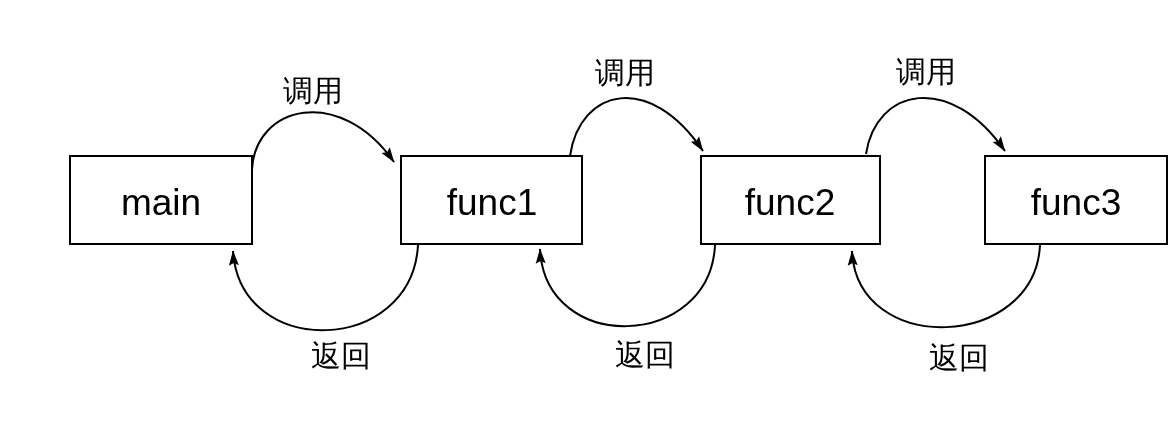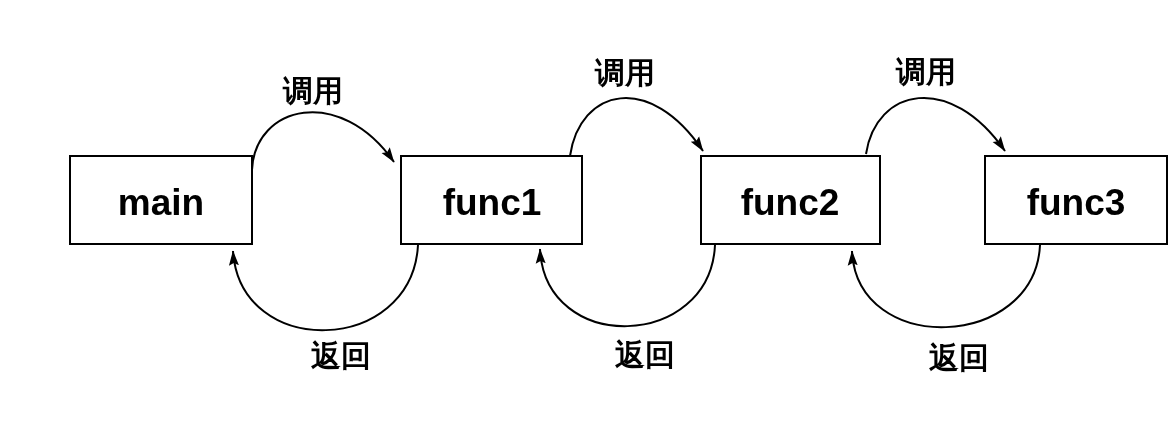--- a/index.html
+++ b/index.html
@@ -6,21 +6,20 @@
     margin: 0;
     padding: 0;
     background: #ffffff;
   }
   .canvas {
     width: 1175px;
     height: 430px;
     position: relative;
     background: #ffffff;
     overflow: hidden;
-    font-weight: bold;
   }
   svg {
     display: block;
   }
   .node-rect {
     fill: #ffffff;
     stroke: #000000;
     stroke-width: 2;
   }
   .edge-path {

